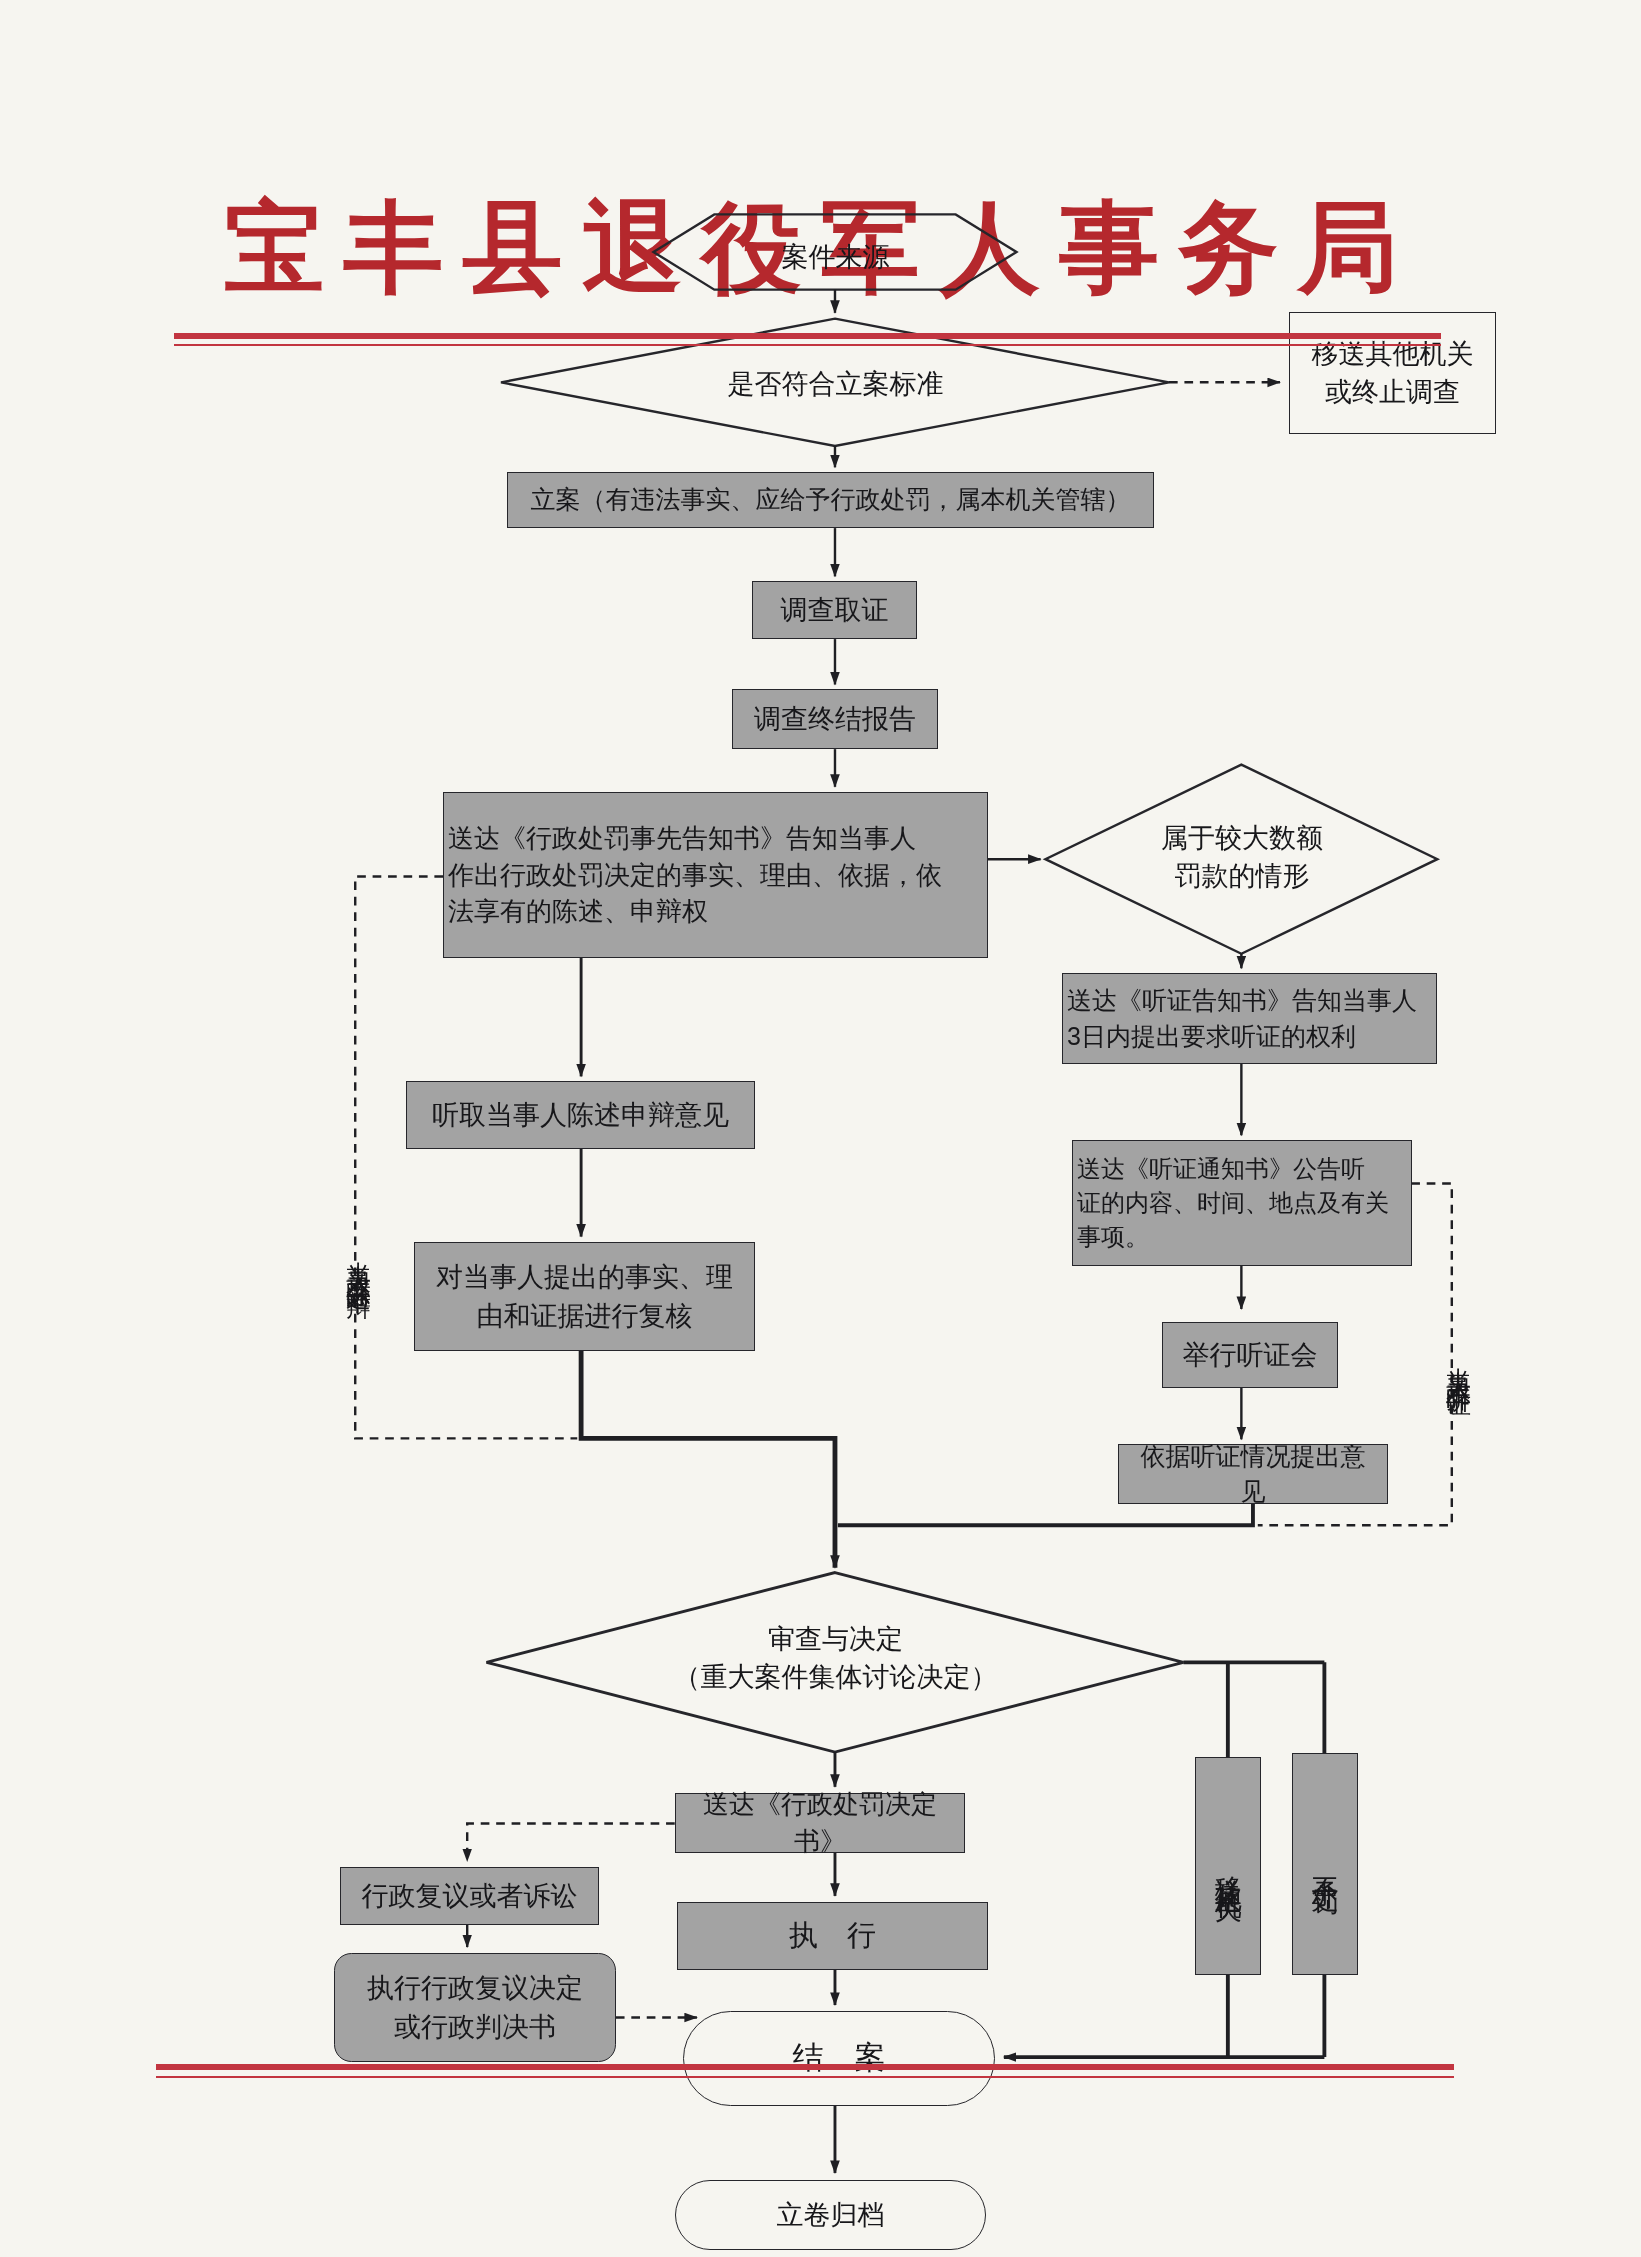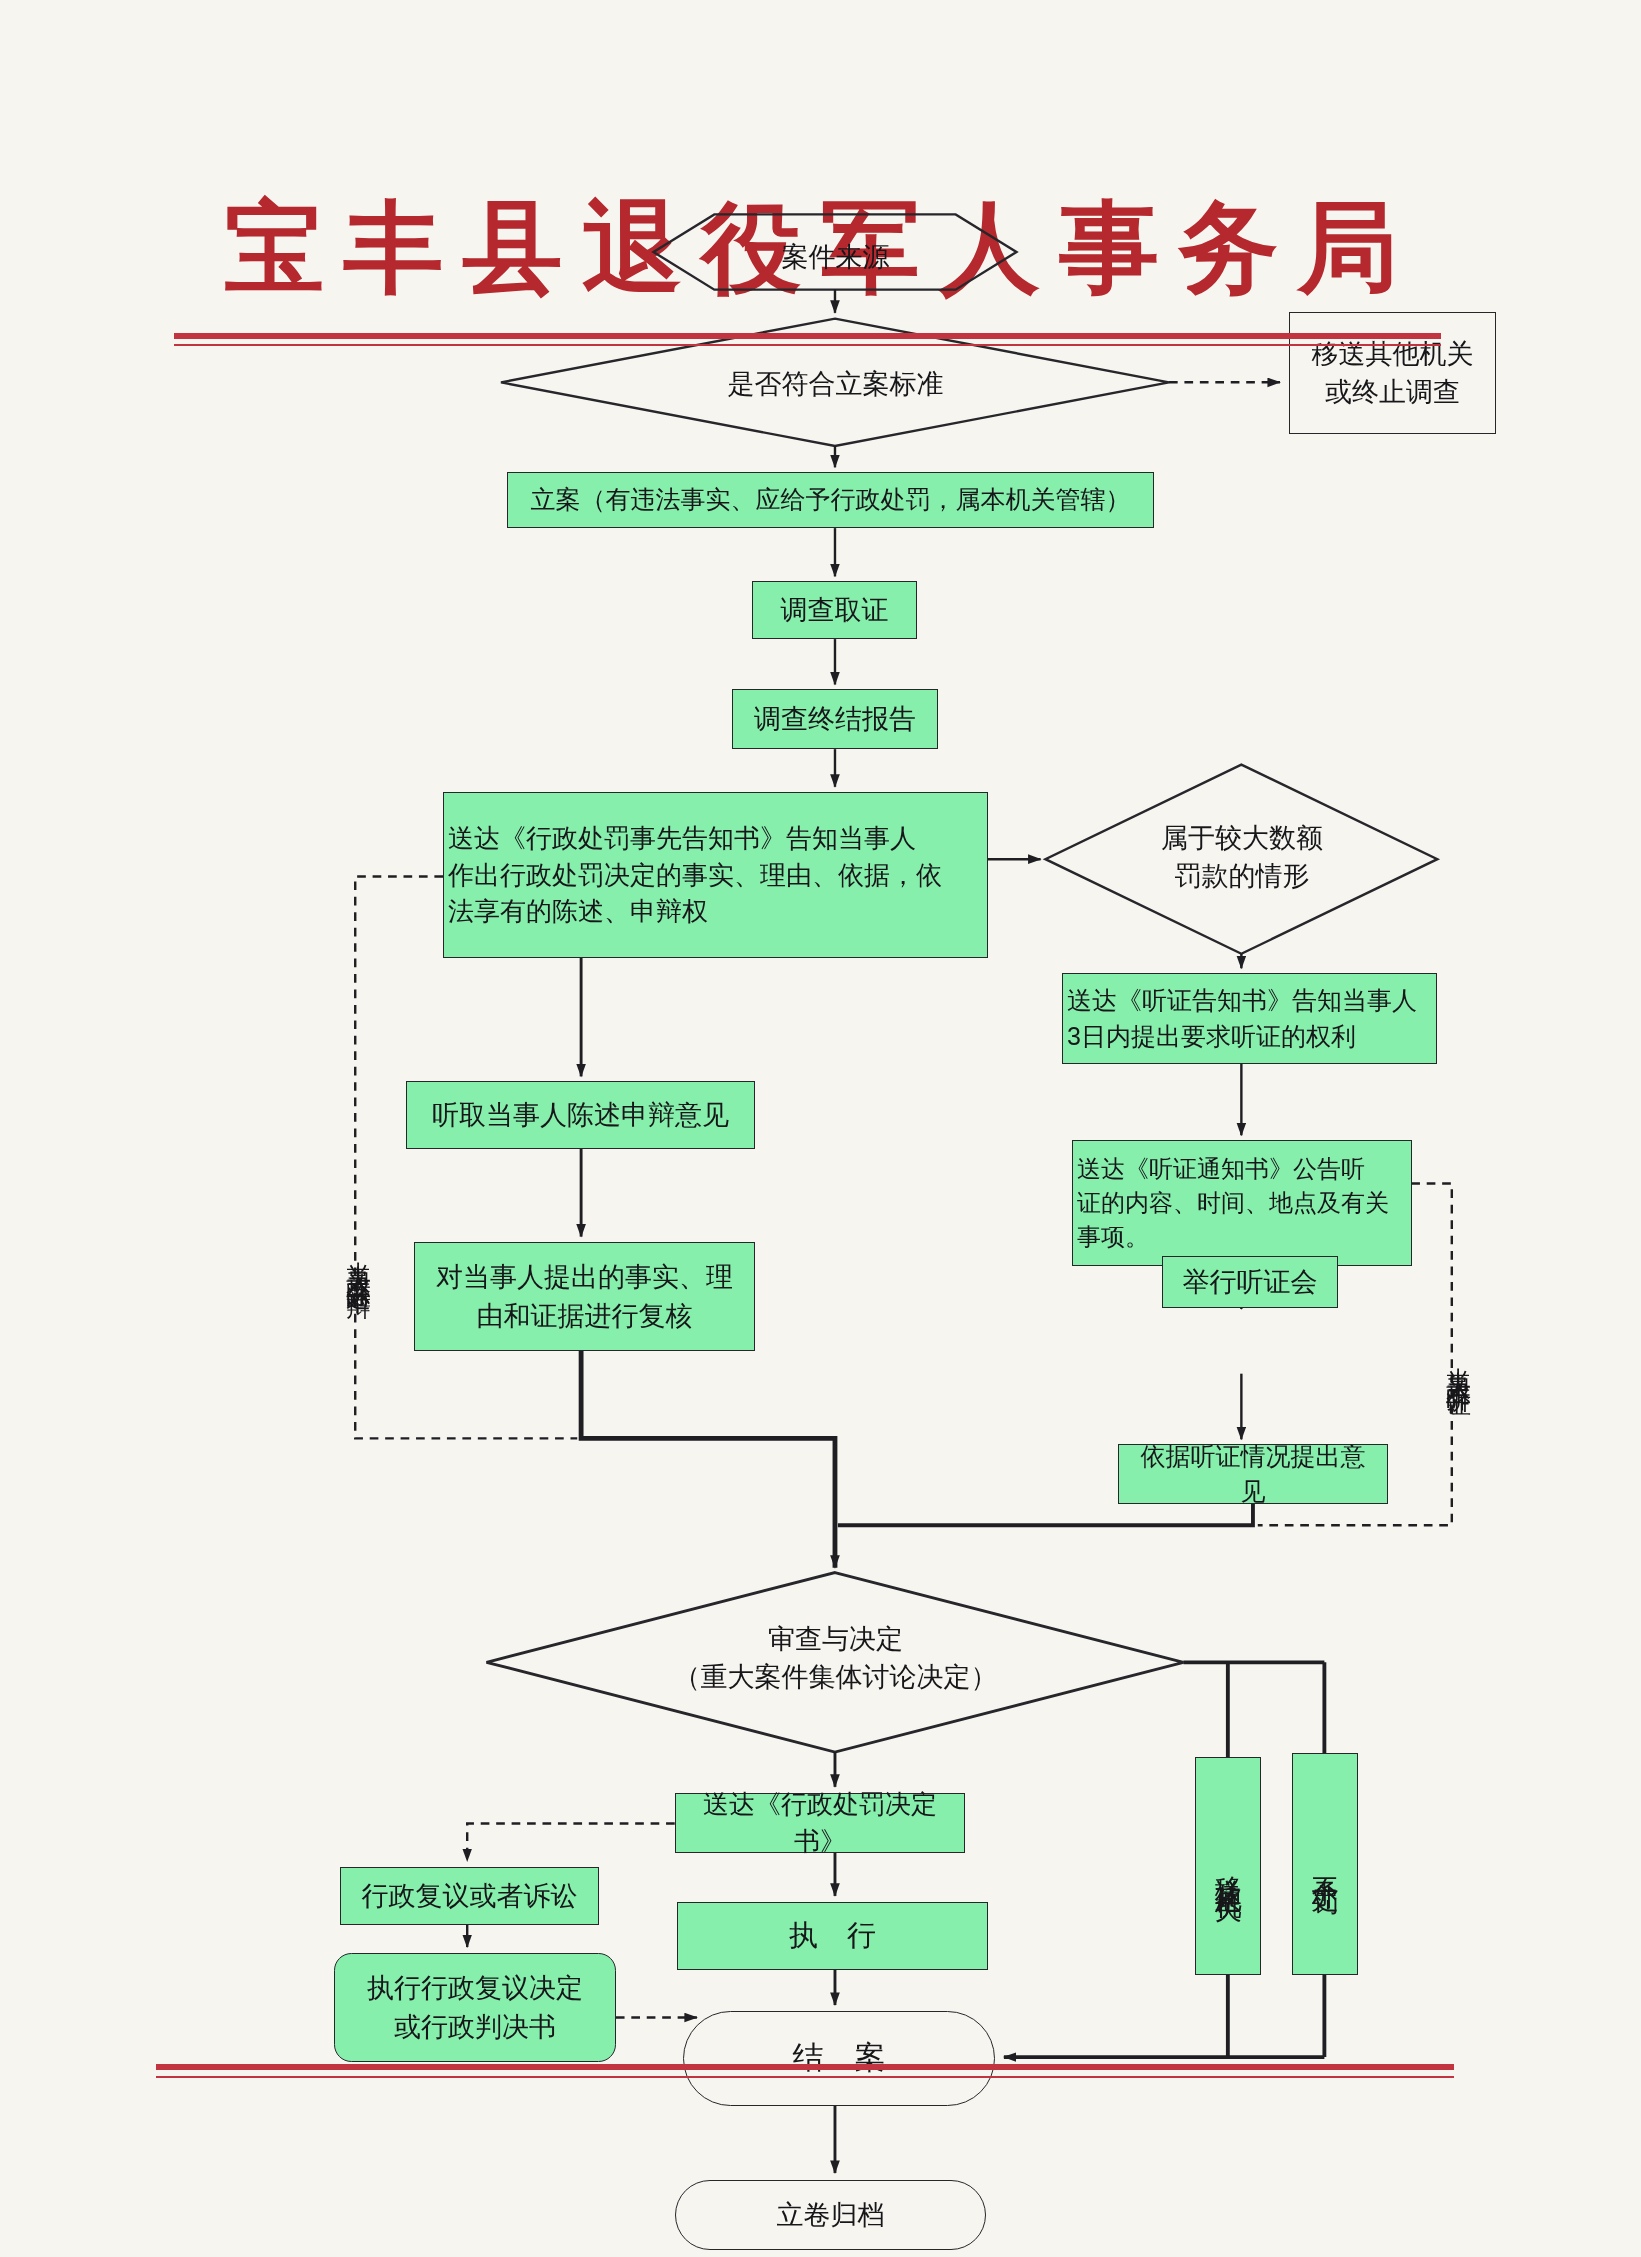--- a/index.html
+++ b/index.html
@@ -20,21 +20,21 @@
     font-size: 100px;
     letter-spacing: 19.3px;
     color: #b5282d;
     z-index: 1;
     white-space: nowrap;
   }
   svg.connectors { position: absolute; left: 0; top: 0; z-index: 2; }
   .node {
     position: absolute; z-index: 3;
     border: 1.9px solid #26262b;
-    background: #86efac;
+    background: #a3a3a3;
     display: flex; align-items: center; justify-content: center;
     text-align: center;
     white-space: pre-line;
     font-size: 27px; line-height: 1.42;
     padding: 3.9px 9.7px;
   }
   .node.left { text-align: left; justify-content: flex-start; padding-left: 4px; }
   .node.rounded { border-radius: 17.4px; }
   .node.stadium { border-radius: 116px; background: transparent; }
   .label {
@@ -140,21 +140,21 @@
   <div class="node" style="left:752px; top:581px; width:165px; height:58px;">调查取证</div>
   <div class="node" style="left:732px; top:689px; width:206px; height:60px;">调查终结报告</div>
   <div class="node left" style="left:443px; top:792px; width:545px; height:166px; font-size:26px;">送达《行政处罚事先告知书》告知当事人
 作出行政处罚决定的事实、理由、依据，依
 法享有的陈述、申辩权</div>
   <div class="node left" style="left:1062px; top:973px; width:375px; height:91px; font-size:25px;">送达《听证告知书》告知当事人
 3日内提出要求听证的权利</div>
   <div class="node left" style="left:1072px; top:1140px; width:340px; height:126px; font-size:24px;">送达《听证通知书》公告听
 证的内容、时间、地点及有关
 事项。</div>
-  <div class="node" style="left:1162px; top:1256px; width:176px; height:52px;">举行听证会</div>
+  <div class="node" style="left:1162px; top:1322px; width:176px; height:66px;">举行听证会</div>
   <div class="node" style="left:1118px; top:1444px; width:270px; height:60px; font-size:25px;">依据听证情况提出意见</div>
   <div class="node" style="left:406px; top:1081px; width:349px; height:68px;">听取当事人陈述申辩意见</div>
   <div class="node" style="left:414px; top:1242px; width:341px; height:109px;">对当事人提出的事实、理
 由和证据进行复核</div>
   <div class="node" style="left:675px; top:1793px; width:290px; height:60px; font-size:26px;">送达《行政处罚决定书》</div>
   <div class="node" style="left:340px; top:1867px; width:259px; height:58px;">行政复议或者诉讼</div>
   <div class="node" style="left:677px; top:1902px; width:311px; height:68px; font-size:29px;">执　行</div>
   <div class="node rounded" style="left:334px; top:1953px; width:282px; height:109px;">执行行政复议决定
 或行政判决书</div>
   <div class="node vtext" style="left:1195px; top:1757px; width:66px; height:218px;">移送其他机关</div>

